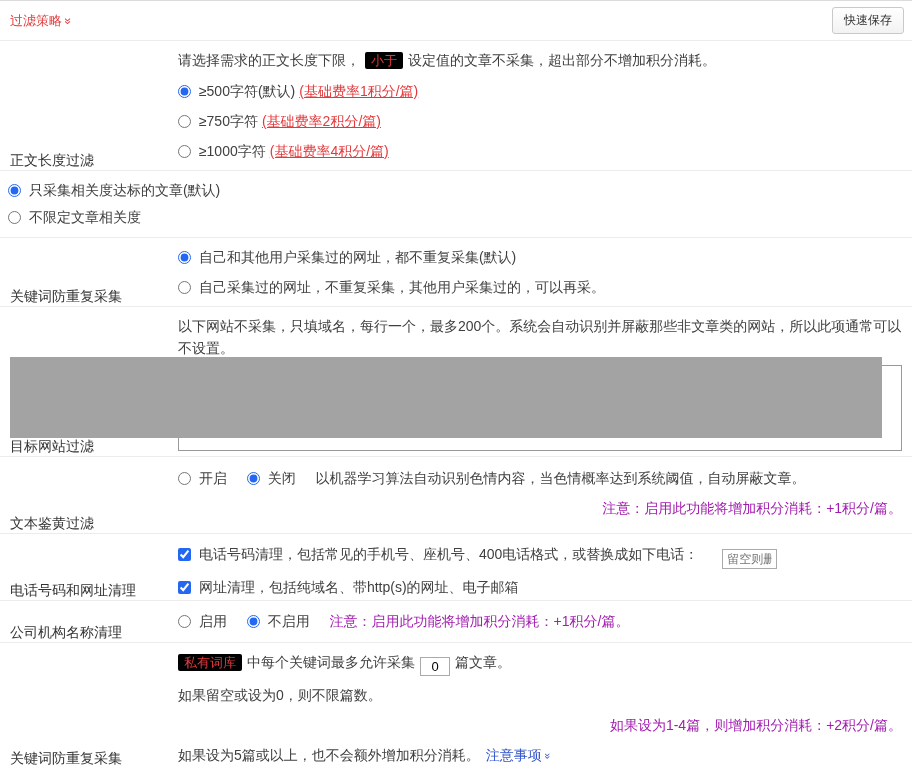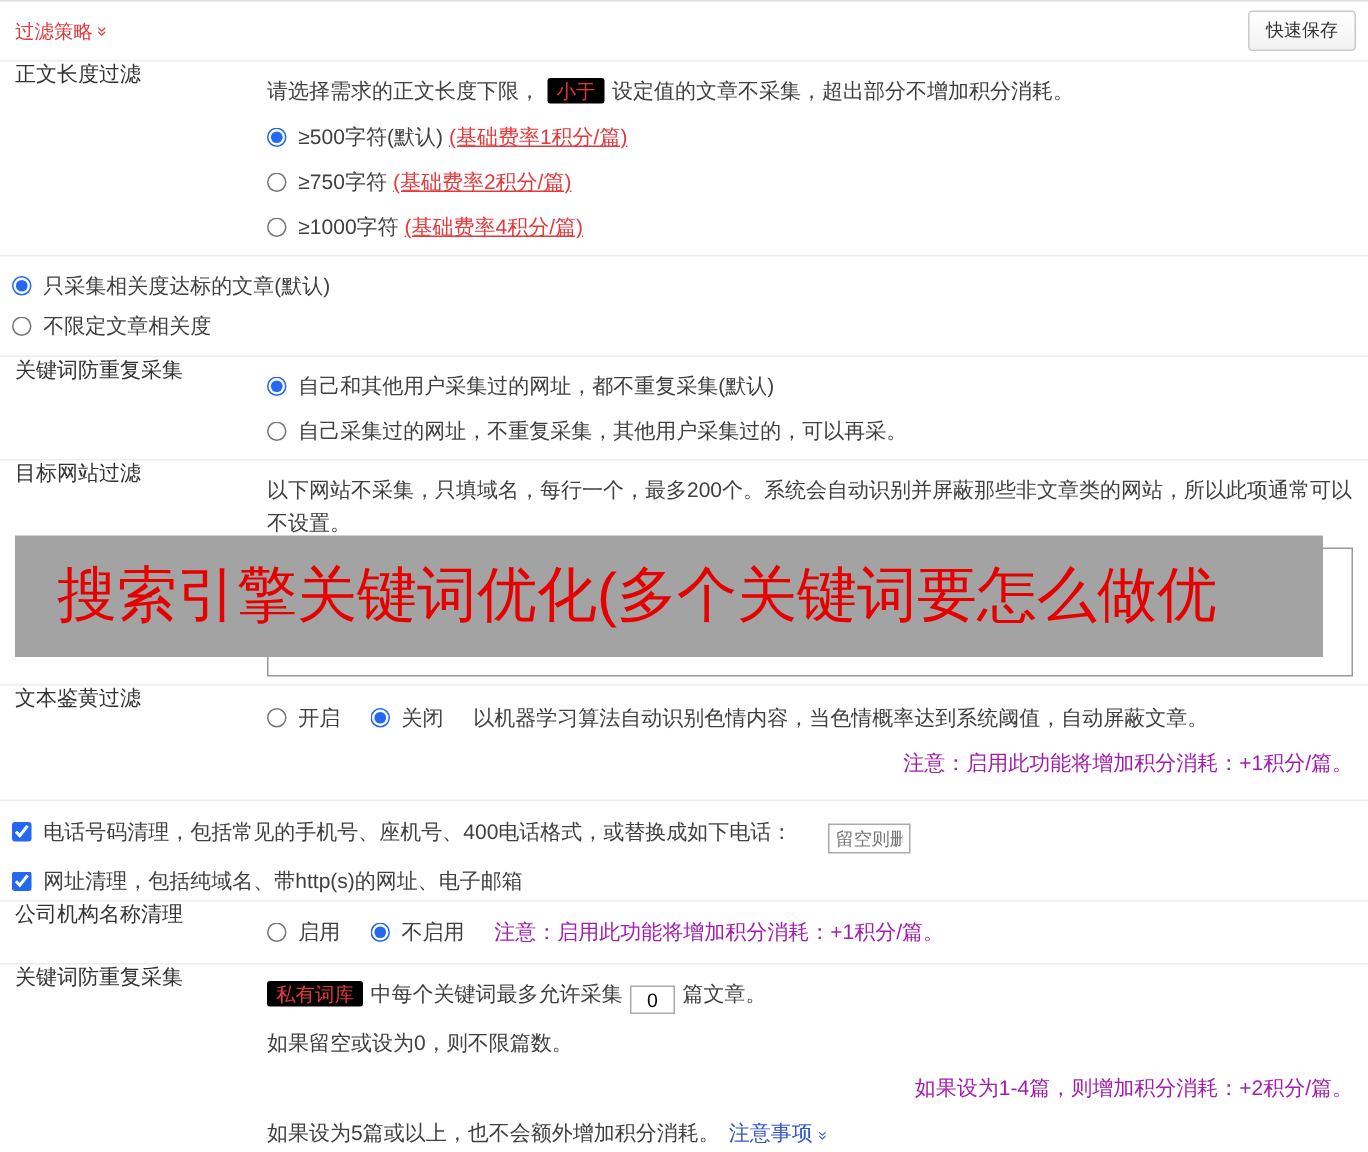--- a/index.html
+++ b/index.html
@@ -12,21 +12,21 @@
   
   .hdr{height:40px;display:flex;align-items:center;justify-content:space-between;
        padding:0 8px 0 10px;border-bottom:1px solid #ececec;box-sizing:border-box;}
   .title{color:#e4393c;font-size:13px;}
   .chev{display:inline-block;transform:rotate(90deg);font-size:12px;margin-left:3px;}
   .save{font-size:12px;padding:4px 11px;background:linear-gradient(#ffffff,#f2f2f2);
         border:1px solid #c9c9c9;border-radius:3px;color:#333;cursor:pointer;
         font-family:"Liberation Sans","DejaVu Sans",sans-serif;}
   
   .row{display:flex;border-bottom:1px solid #ececec;box-sizing:border-box;}
-  .rlabel{flex:0 0 170px;width:170px;display:flex;align-items:flex-start;
+  .rlabel{flex:0 0 170px;width:170px;display:flex;align-items:flex-end;
           padding-left:10px;box-sizing:border-box;color:#333;}
   .rcontent{flex:1;box-sizing:border-box;padding:8px 10px 0 8px;}
   .r1{height:130px}.r2{height:67px}.r3{height:69px}.r4{height:150px}
   .r5{height:77px}.r6{height:67px}.r7{height:42px}.r8{height:126px}
   .r5 .rcontent{padding-top:10px}.r7 .rcontent{padding-top:9px}
   .line{line-height:22px;}
   .rcontent .line + .line{margin-top:8px;}
   .r2 .rcontent .line + .line{margin-top:5px;}
   .r6 .rcontent .line{line-height:24px;}
   .r6 .rcontent .line + .line{margin-top:6px;}
@@ -159,20 +159,23 @@
           <input type="radio" name="porn" checked="" style="">
           <span>关闭</span>
         </label>
         <span>以机器学习算法自动识别色情内容，当色情概率达到系统阈值，自动屏蔽文章。</span>
       </div>
       <div class="line note">注意：启用此功能将增加积分消耗：+1积分/篇。</div>
     </div>
   </div>
 
   <div class="row r6">
+    <div class="rlabel">
+        <span>电话号码和网址清理</span>
+      </div>
     <div class="rcontent">
       <div class="line">
         <label class="opt">
           <input type="checkbox" checked="" style="">
           <span>电话号码清理，包括常见的手机号、座机号、400电话格式，或替换成如下电话：</span>
         </label><input class="phone-input" type="text" placeholder="留空则删除" style="">
       </div>
       <div class="line">
         <label class="opt">
           <input type="checkbox" checked="" style="">
@@ -211,15 +214,14 @@
       </div>
       <div class="line">如果留空或设为0，则不限篇数。</div>
       <div class="line note">如果设为1-4篇，则增加积分消耗：+2积分/篇。</div>
       <div class="line">
         <span>如果设为5篇或以上，也不会额外增加积分消耗。</span><span class="link"><span>注意事项</span><span class="chev">»</span></span>
       </div>
     </div>
   </div>
 
   <div class="banner-bg"></div>
-  <div class="banner-text">搜索引擎关键词优化(多个关键词要怎么做优</div>
 
 </div>
 
 </body></html>

